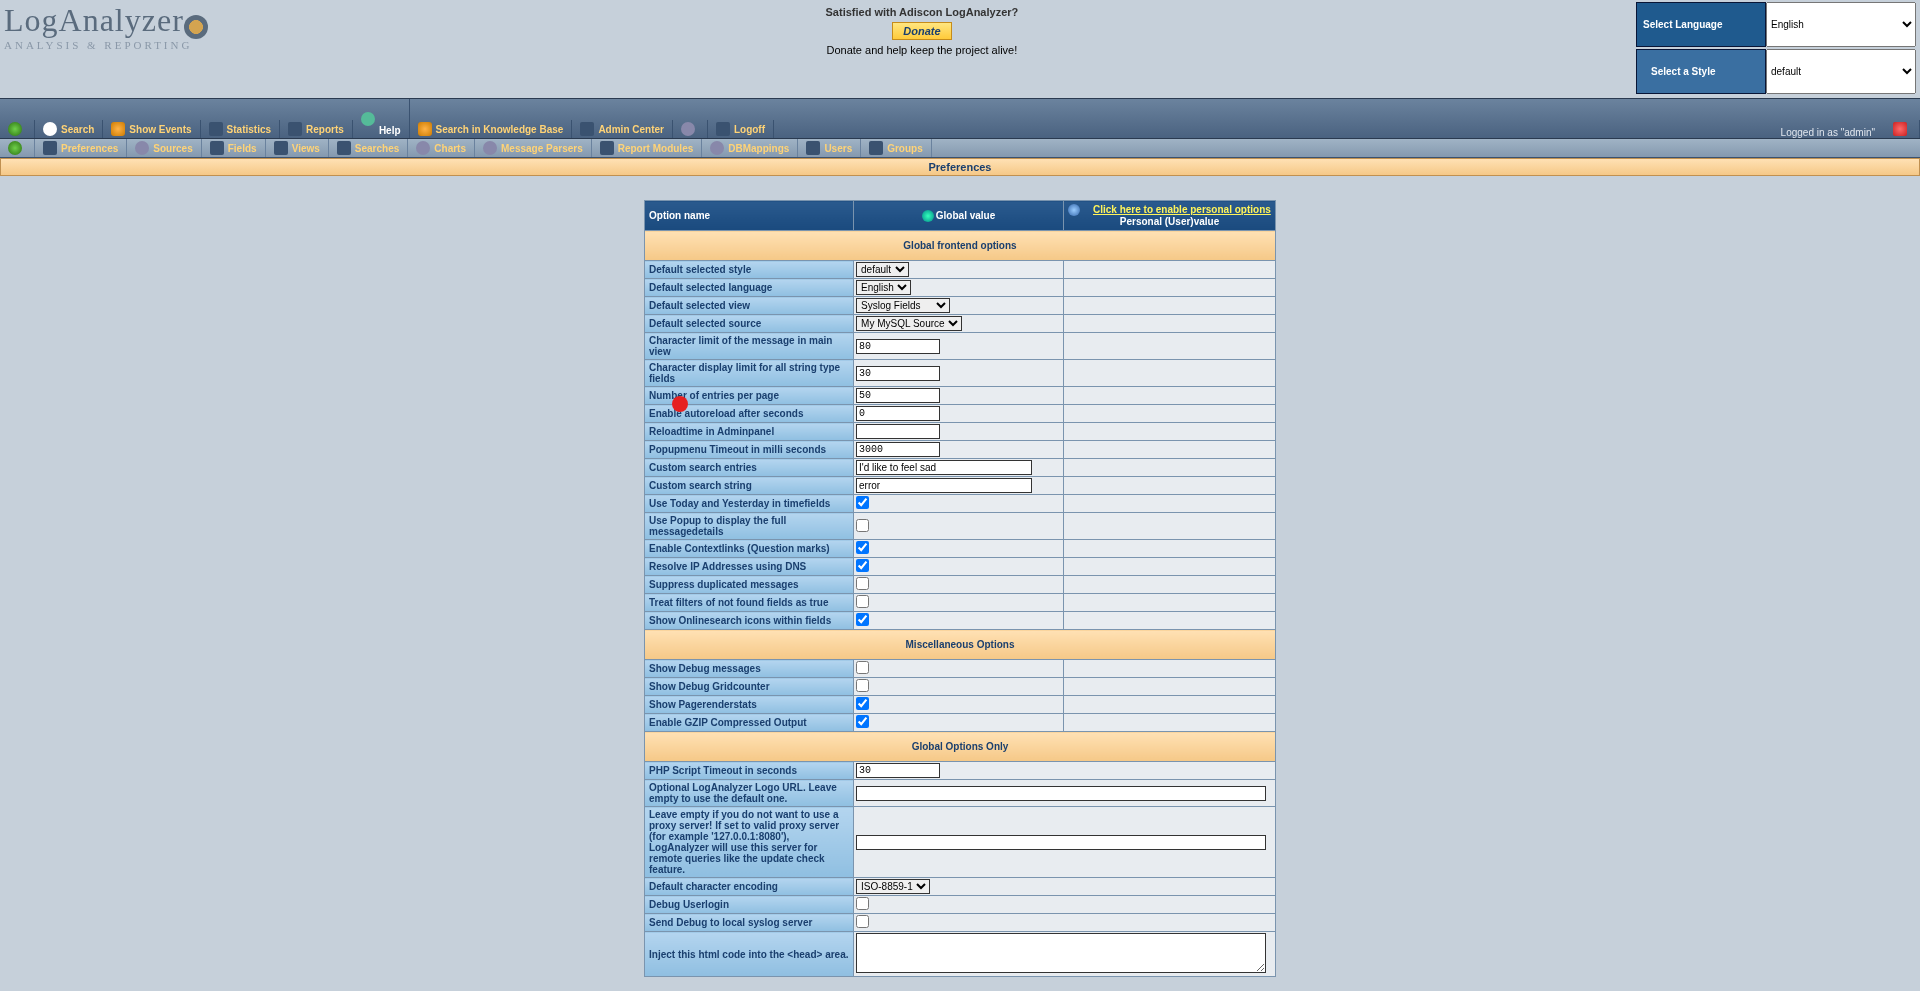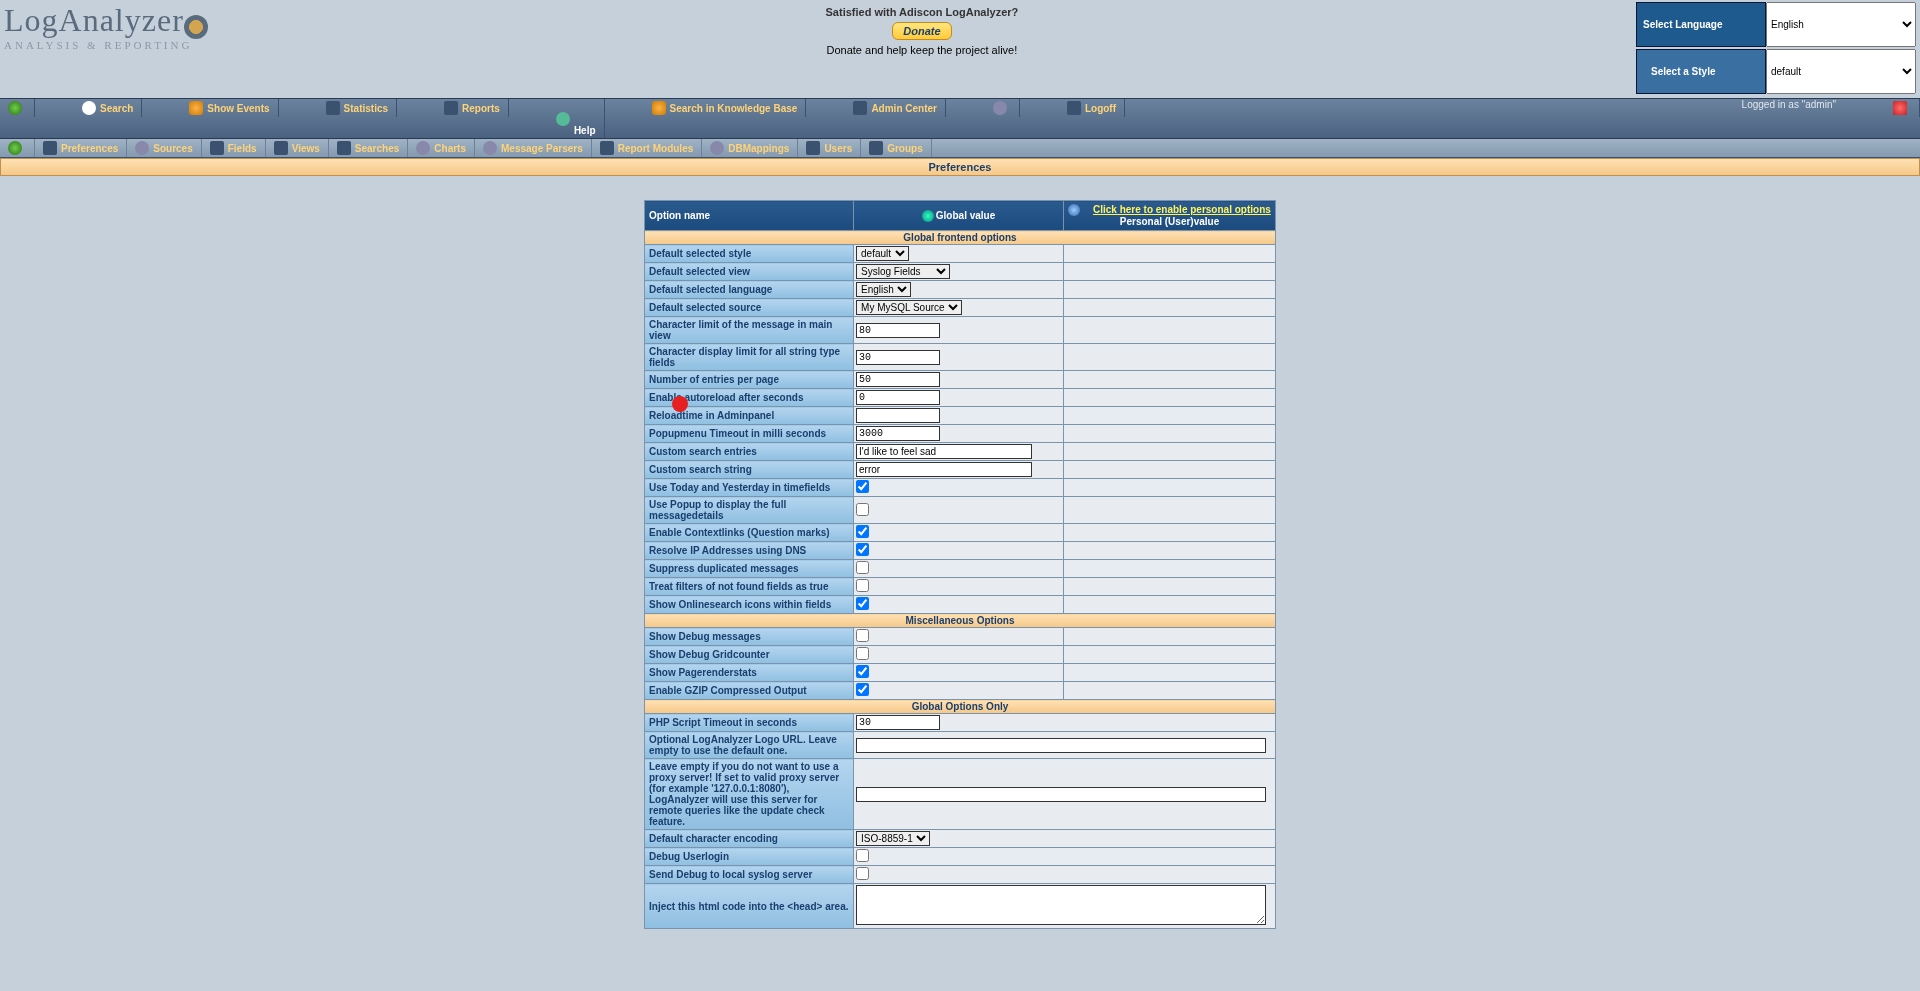--- a/index.html
+++ b/index.html
@@ -4,27 +4,27 @@
 <style>
 * { box-sizing: border-box; margin: 0; padding: 0; }
 body { font-family: Verdana, Arial, sans-serif; font-size: 11px; background: #c6d0da; overflow-y: scroll; }
 .header { display: flex; align-items: flex-start; background: #c6d0da; padding: 2px 4px; }
 .logo-area { flex: 0 0 auto; }
 .logo-text { font-family: Georgia, serif; font-size: 32px; color: #5a6b7d; font-weight: normal; letter-spacing: 1px; }
 .logo-sub { font-family: Georgia, serif; font-size: 11px; color: #8a98a8; letter-spacing: 3px; }
 .logo-icon { display: inline-block; width: 24px; height: 24px; border-radius: 50%; background: radial-gradient(circle, #d4a450 40%, #5a6b7d 42%); position: relative; vertical-align: bottom; }
 .center-area { flex: 1; text-align: center; padding-top: 4px; }
 .center-area .satisfied { font-weight: bold; font-size: 11px; color: #333; }
-.donate-btn { display: inline-block; background: linear-gradient(#ffe680, #ffca3a); border: 1px solid #c68c1a; border-radius: 6px; padding: 2px 10px; font-weight: bold; color: #1a3f6e; font-style: italic; margin: 4px 0; cursor: pointer; }
+.donate-btn { display: inline-block; background: linear-gradient(#ffe680, #ffca3a); border: 1px solid #c68c1a; border-radius: 0; padding: 2px 10px; font-weight: bold; color: #1a3f6e; font-style: italic; margin: 4px 0; cursor: pointer; }
 .right-selectors { flex: 0 0 auto; }
 .sel-row { display: flex; margin-bottom: 2px; }
 .sel-label { background: #1f5a8e; color: #fff; font-weight: bold; padding: 16px 6px; width: 130px; border: 1px solid #081536; font-size: 10px; }
 .sel-label.indent { background: #3a6fa1; padding-left: 14px; }
 .sel-select { width: 150px; font-size: 10px; }
-.menubar { background: linear-gradient(#6b839e, #4a6280); display: flex; align-items: flex-start; border-top: 1px solid #2a3a50; border-bottom: 1px solid #2a3a50; gap: 39px; }
+.menubar { background: linear-gradient(#6b839e, #4a6280); display: flex; align-items: flex-end; border-top: 1px solid #2a3a50; border-bottom: 1px solid #2a3a50; }
 .menubar .item { display: flex; align-items: center; padding: 2px 8px; border-right: 1px solid #3a5270; cursor: pointer; }
 .menubar .item a { color: #ffd376; font-weight: bold; font-size: 10px; text-decoration: none; }
 .menubar .item .help { color: #fff; margin-top: 24px; }
 .menubar .spacer { flex: 1; text-align: right; padding-right: 10px; color: #e0e6ee; font-size: 10px; }
 .menubar2 { background: linear-gradient(#a0b3c5, #8599af); display: flex; align-items: center; border-bottom: 1px solid #3a5270; }
 .menubar2 .item { display: flex; align-items: center; padding: 2px 8px; border-right: 1px solid #6a829e; cursor: pointer; }
 .menubar2 .item a { color: #ffd376; font-weight: bold; font-size: 10px; text-decoration: none; }
 .mi { display: inline-block; width: 14px; height: 14px; margin-right: 4px; background: #3a5270; border-radius: 2px; }
 .mi.green { background: radial-gradient(circle, #6fcf4a, #2a7010); border-radius: 50%; }
 .mi.search { background: #fff; position: relative; border-radius: 50%; }
@@ -33,21 +33,21 @@
 .mi.red { background: radial-gradient(circle, #ff6b6b, #cc2020); border-radius: 2px; }
 .mi.blue { background: #5b9; border-radius: 50%; }
 .title-bar { background: linear-gradient(#ffe1b4, #f5c887); text-align: center; font-weight: bold; color: #1a3f6e; padding: 2px; border: 1px solid #c09050; font-size: 11px; }
 .main { display: flex; justify-content: center; padding-top: 24px; }
 .cfg-table { border-collapse: collapse; width: 632px; }
 .cfg-table th, .cfg-table td { border: 1px solid #7a94ae; font-size: 10px; }
 .hdr-row th { background: linear-gradient(#2a5a8e, #1a4a7e); color: #fff; font-weight: bold; padding: 3px 4px; text-align: left; }
 .hdr-row th.center { text-align: center; }
 .hdr-row .global-icon { display: inline-block; width: 12px; height: 12px; background: radial-gradient(circle, #3fb, #088); border-radius: 50%; vertical-align: middle; margin-right: 2px; }
 .hdr-row .link { color: #fff45a; text-decoration: underline; cursor: pointer; padding-left: 8px; }
-.section-row td { background: linear-gradient(#ffe1b4, #f5c887); color: #1a3f6e; font-weight: bold; text-align: center; padding: 1px; }
+.section-row td { background: linear-gradient(#ffe1b4, #f5c887); color: #1a3f6e; font-weight: bold; text-align: center; padding: 9px; }
 .opt-label { background: linear-gradient(#b4d5ef, #8fbfe1); color: #1a3f6e; font-weight: bold; padding: 2px 4px; width: 210px; }
 .opt-val { background: #e8ecf0; padding: 1px 2px; width: 210px; }
 .opt-pers { background: #e8ecf0; width: 212px; }
 .opt-val input[type=text], .opt-val textarea { border: 1px solid #333; font-size: 10px; padding: 1px 2px; }
 .opt-val input.short { width: 84px; font-family: Liberation Mono, monospace; }
 .opt-val input.med { width: 176px; }
 .opt-val input.long { width: 410px; }
 .opt-val textarea { width: 410px; height: 40px; }
 .opt-val select { font-size: 10px; border: 1px solid #333; }
 .red-dot { position: fixed; width: 16px; height: 16px; background: #e62020; border-radius: 50%; left: 672px; top: 396px; z-index: 100; pointer-events: none; }
@@ -191,27 +191,27 @@
   <tr class="section-row">
           <td colspan="3">Global frontend options</td>
         </tr>
 
   <tr>
           <td class="opt-label">Default selected style</td>
       <td class="opt-val"><select><option>default</option></select></td>
       <td class="opt-pers"></td>
         </tr>
   <tr>
+          <td class="opt-label">Default selected language</td>
+      <td class="opt-val"><select><option>English</option></select></td>
+      <td class="opt-pers"></td>
+        </tr>
+  <tr>
           <td class="opt-label">Default selected view</td>
       <td class="opt-val"><select style="width:94px"><option>Syslog Fields</option></select></td>
-      <td class="opt-pers"></td>
-        </tr>
-  <tr>
-          <td class="opt-label">Default selected language</td>
-      <td class="opt-val"><select><option>English</option></select></td>
       <td class="opt-pers"></td>
         </tr>
   <tr>
           <td class="opt-label">Default selected source</td>
       <td class="opt-val"><select><option>My MySQL Source</option></select></td>
       <td class="opt-pers"></td>
         </tr>
   <tr>
           <td class="opt-label">Character limit of the message in main view</td>
       <td class="opt-val"><input type="text" class="short" value="80" style=""></td>

